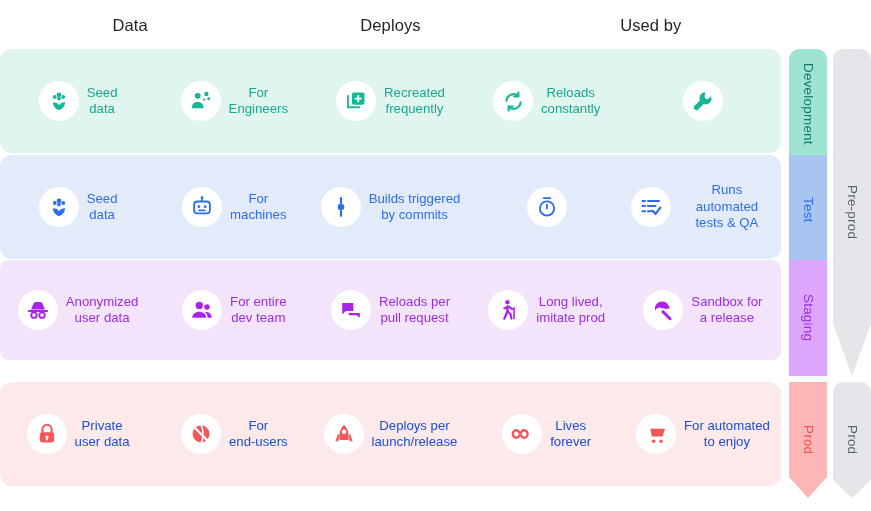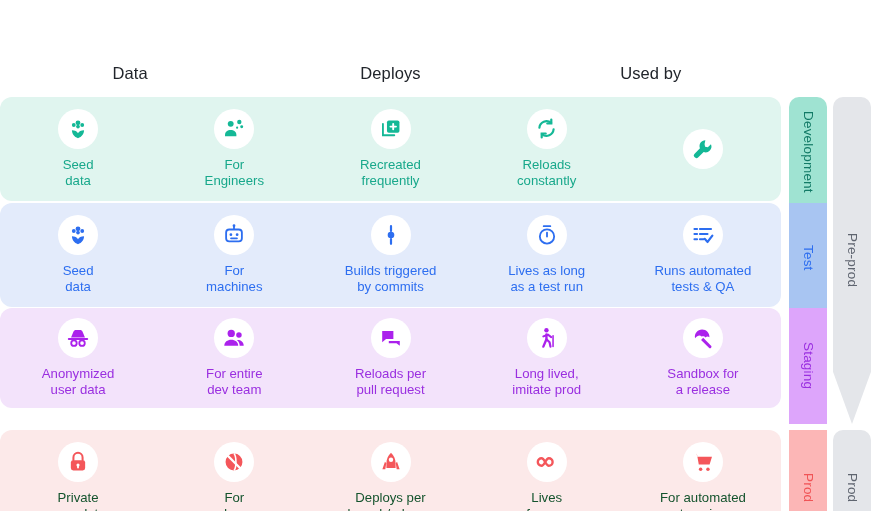--- a/index.html
+++ b/index.html
@@ -6,21 +6,20 @@
   html, body {
     width: 871px; height: 511px;
     background: #ffffff;
     font-family: "Liberation Sans", sans-serif;
     overflow: hidden;
   }
   #stage {
     position: relative;
     width: 871px; height: 391px;
     background: #ffffff;
-    margin-top: 48px;
   }
 
   
   .headers {
     position: absolute;
     left: 0; top: 0;
     width: 781px; height: 50px;
     display: flex;
     align-items: center;
   }
@@ -37,21 +36,21 @@
     position: absolute;
     left: 0;
     width: 781px;
     border-radius: 12px;
     display: flex;
     align-items: center;
   }
   .row .cell {
     flex: 1 1 0;
     display: flex;
-    flex-direction: column;
+    flex-direction: row;
     align-items: center;
     justify-content: center;
     gap: 8px;
     padding: 0 6px;
   }
   .chip {
     width: 40px; height: 40px;
     border-radius: 50%;
     background: #ffffff;
     display: flex;
@@ -62,27 +61,27 @@
   .chip svg { display: block; }
   .cell .label {
     font-size: 13.2px;
     line-height: 16.5px;
     text-align: center;
     white-space: pre-line;
   }
 
   .row.dev      { top: 49px;  height: 104px; background: #e0f5ef; }
   .row.test     { top: 155px; height: 104px; background: #e3ebfb; }
-  .row.staging  { top: 260px; height: 100px; background: #f3e3fb; }
+  .row.staging  { top: 260px; height: 100px; background: #f3e3fb; border-radius: 9px; }
   .row.prod     { top: 382px; height: 104px; background: #fce9e9; }
 
   .row.dev .label     { color: #18a88b; }
   .row.test .label    { color: #2d6ef0; }
   .row.staging .label { color: #9a2fe0; }
-  .row.prod .label    { color: #14532d; }
+  .row.prod .label    { color: #1d4ed8; }
 
   
   .stagecol {
     position: absolute;
     left: 789px;
     width: 38px;
   }
   .envcol {
     position: absolute;
     left: 833px;
@@ -245,22 +244,20 @@
     </div>
 
     <div class="cell">
       <span class="chip">
         <svg width="22" height="22" viewBox="0 0 24 24" fill="none" stroke="#2d6ef0" stroke-width="2" stroke-linecap="round">
           <path d="M8.4 2.4h7.2"></path>
           <circle cx="12" cy="13.6" r="7.8"></circle>
           <path d="M12 9.4v4.2"></path>
         </svg>
       </span>
-      <span class="label">Lives as long
-as a test run</span>
     </div>
 
     <div class="cell">
       <span class="chip">
         <svg width="22" height="22" viewBox="0 0 24 24" fill="none" stroke="#2d6ef0" stroke-width="2.1" stroke-linecap="round">
           <path d="M2.6 5.4h3M2.6 11h3M2.6 16.6h3"></path>
           <path d="M8.6 5.4h12.2M8.6 11h8.4M8.6 16.6h4"></path>
           <path d="M13.8 16.2l3.2 3.4 5.2-7" stroke-width="2.4" stroke-linejoin="round"></path>
         </svg>
       </span>

